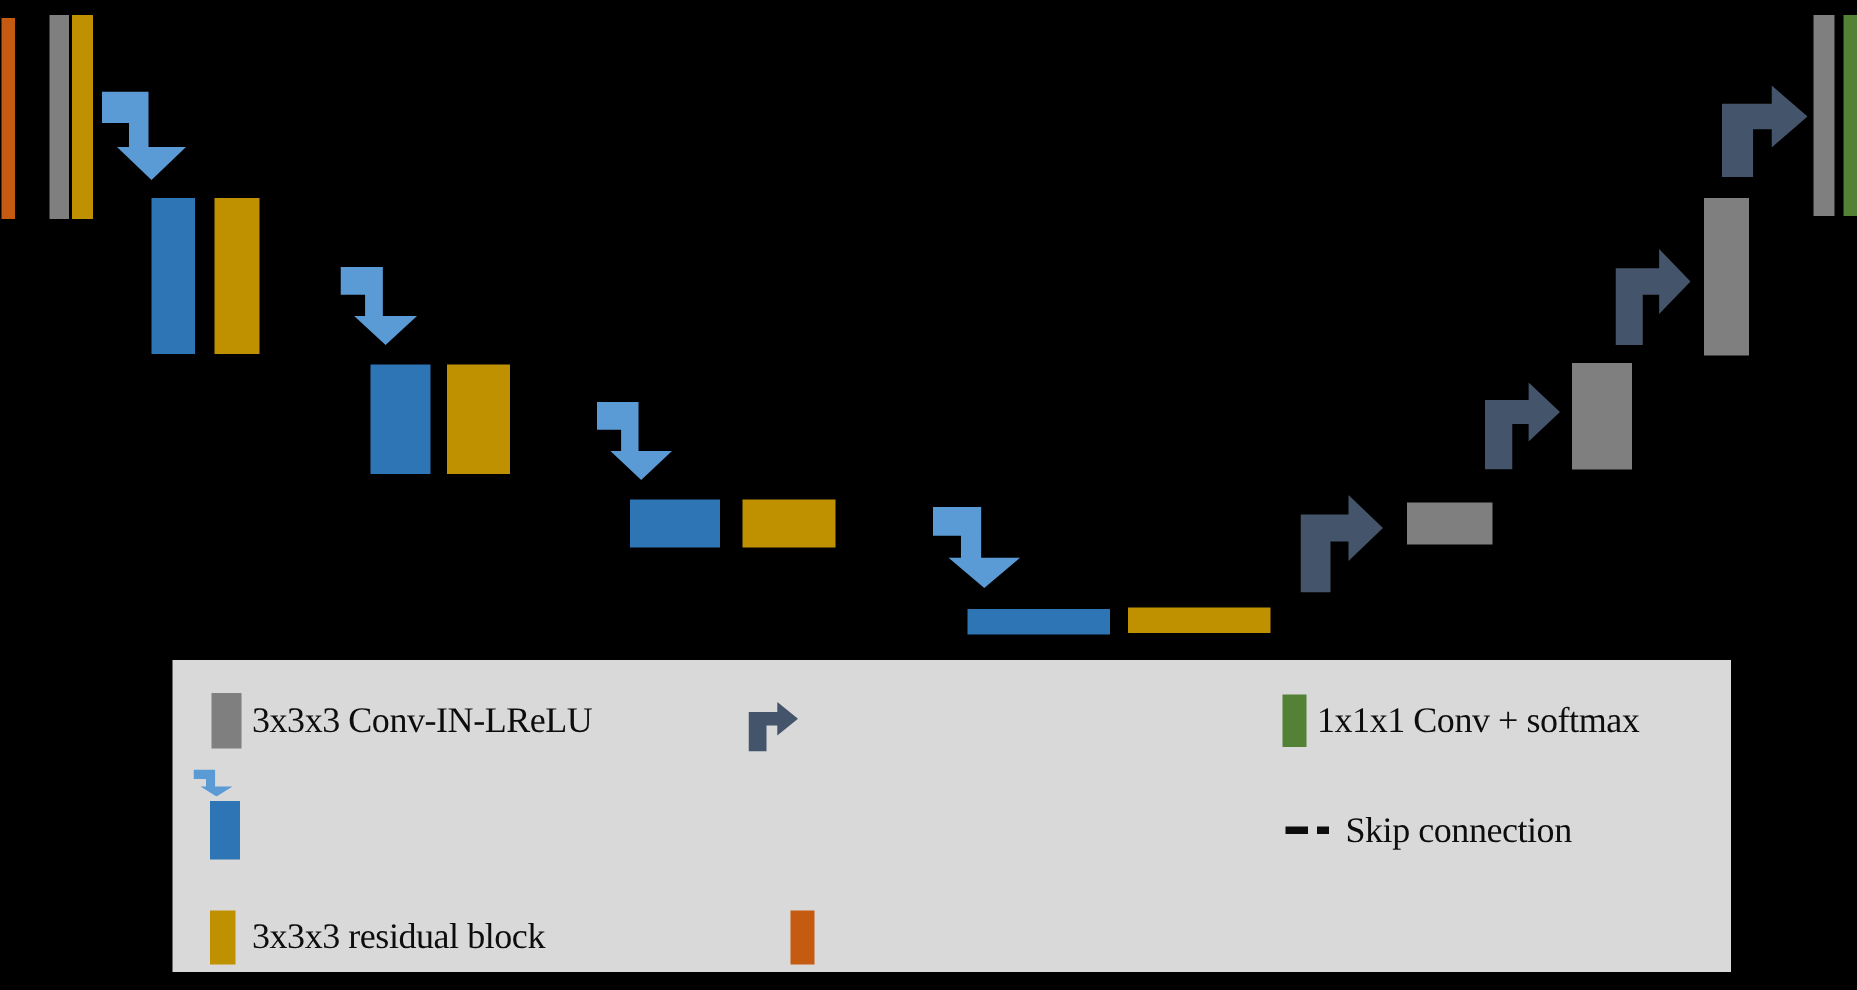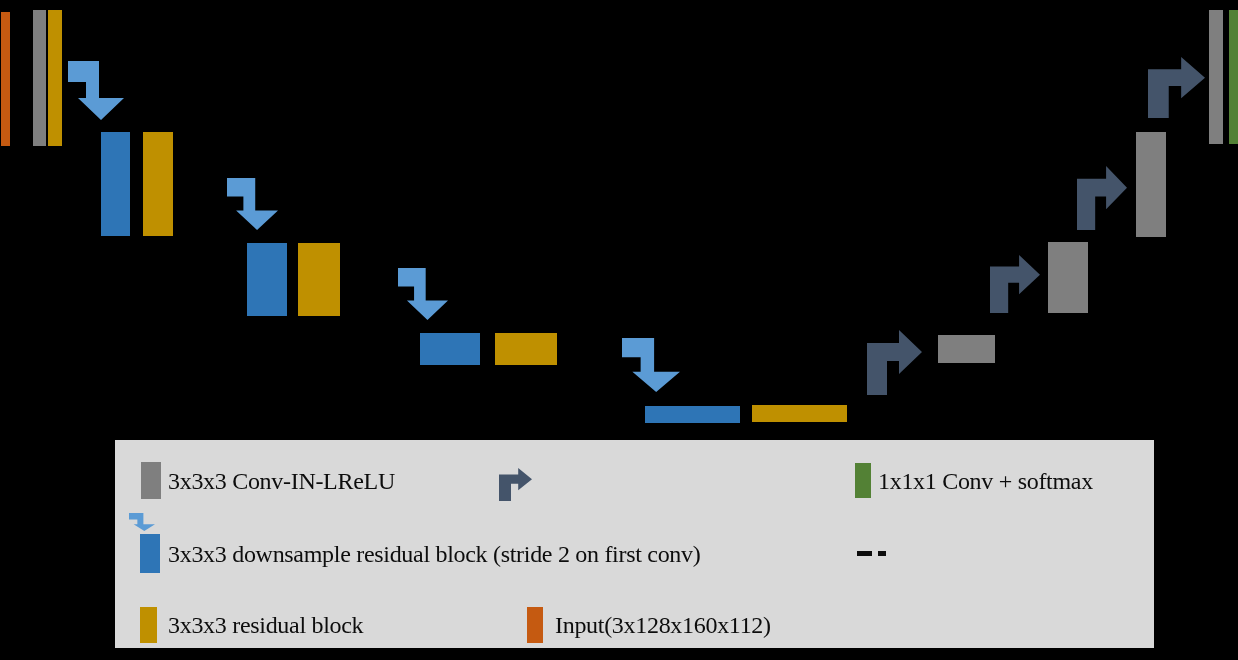--- a/index.html
+++ b/index.html
@@ -95,25 +95,24 @@
       <polygon points="0,65 0,13 32,13 32,0 55,22 32,44 32,31 20,31 20,65"></polygon>
     </svg>
 
     <div class="swatch c-green" style="left:740px;top:23px;width:16px;height:35px;"></div>
     <div class="legend-label" style="left:763px;top:27px;text-align:right;">1x1x1 Conv + softmax</div>
 
     <svg class="arr arr-down" style="left:14px;top:73px;width:26px;height:18px;" viewBox="0 0 56 59" preserveAspectRatio="none">
       <polygon points="0,0 31,0 31,37 56,37 33,59 10,37 18,37 18,21 0,21"></polygon>
     </svg>
     <div class="swatch c-blue" style="left:25px;top:94px;width:20px;height:39px;"></div>
-    <div class="legend-label" style="left:53px;top:100px;">3x3x3 downsample residual block (stride 2 on first conv)</div>
 
     <div class="dash" style="left:742px;top:111px;width:15px;"></div>
     <div class="dash" style="left:763px;top:111px;width:8px;"></div>
+    <div class="legend-label" style="left:782px;top:100px;">Skip connection</div>
 
     <div class="swatch c-gold" style="left:25px;top:167px;width:17px;height:36px;"></div>
     <div class="legend-label" style="left:53px;top:171px;">3x3x3 residual block</div>
 
     <div class="swatch c-orange" style="left:412px;top:167px;width:16px;height:36px;"></div>
-    <div class="legend-label" style="left:440px;top:171px;">Input(3x128x160x112)</div>
   </div>
 
 </div>
 
 </body></html>

